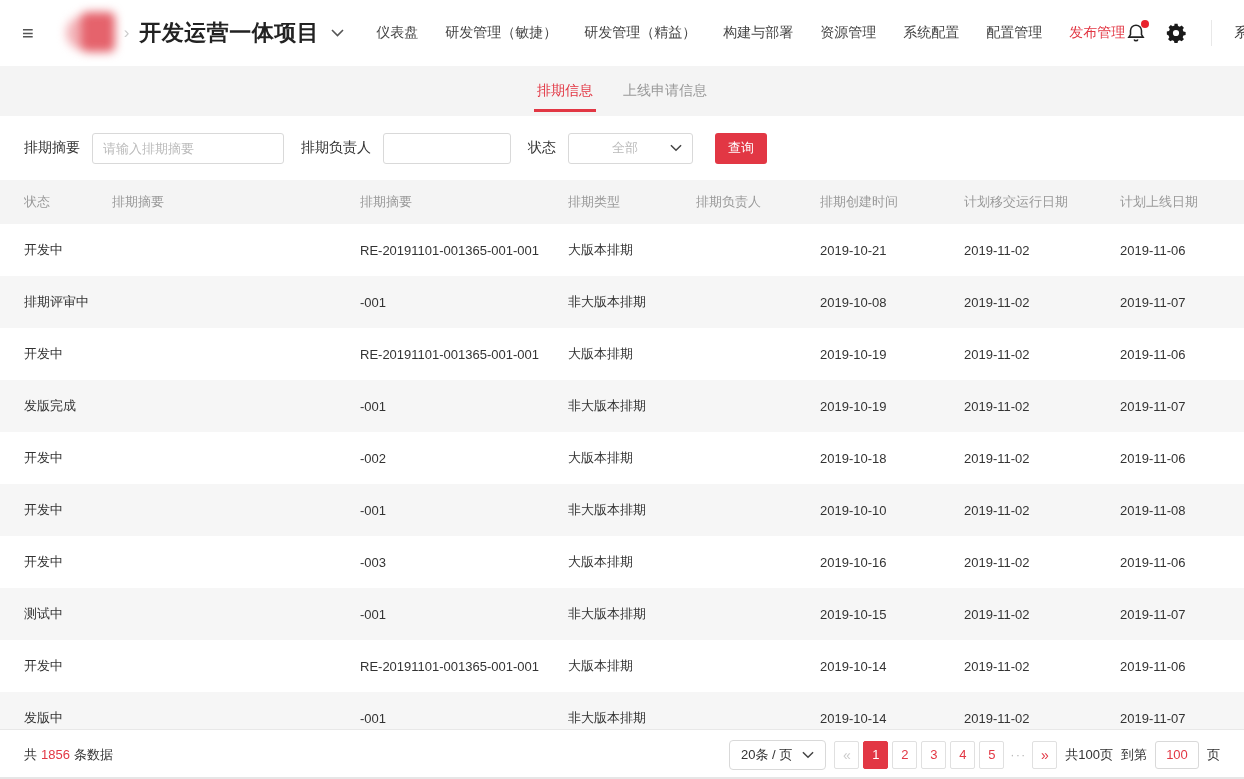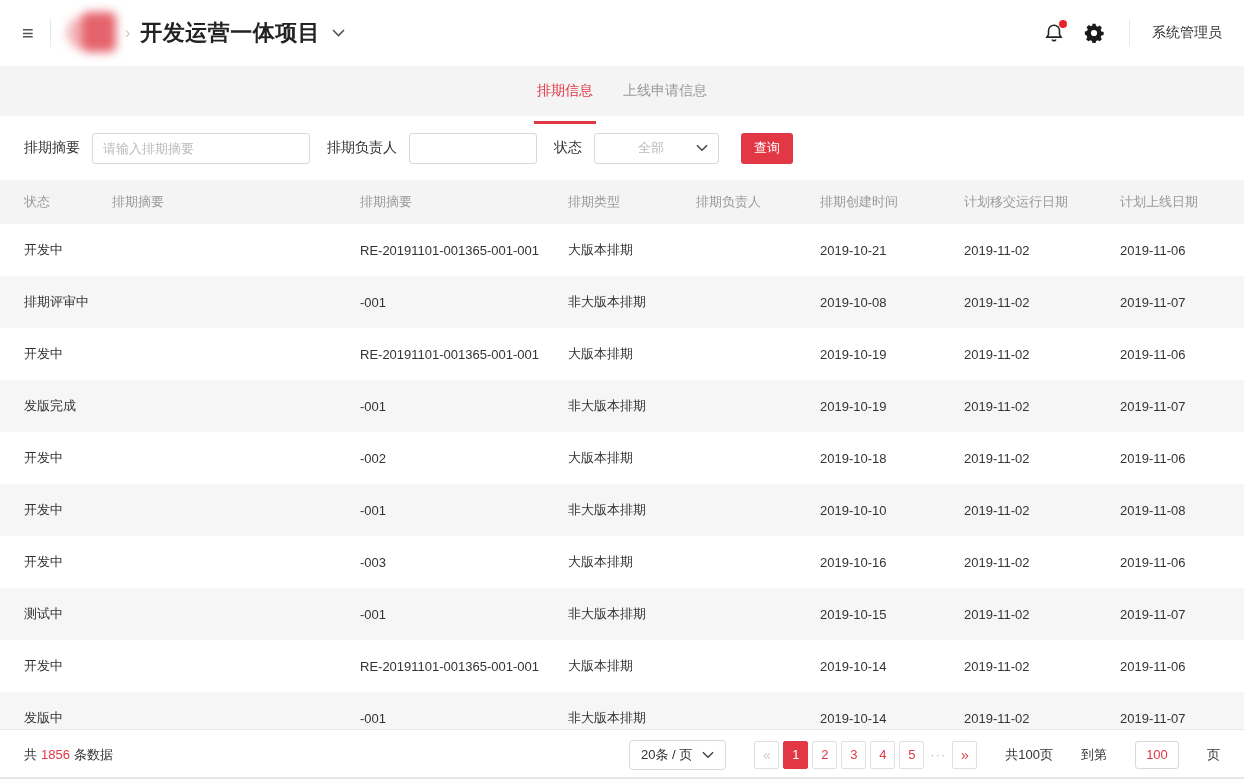--- a/index.html
+++ b/index.html
@@ -22,28 +22,28 @@
   .mainnav .nav-item.active { color:var(--accent); }
   .topbar-right { margin-left:auto; display:flex; align-items:center; }
   .bell-wrap { position:relative; width:22px; height:22px; cursor:pointer; }
   .bell-dot { position:absolute; top:-2px; right:-2px; width:8px; height:8px; border-radius:50%; background:#e8222d; }
   .gear-wrap { width:22px; height:22px; margin-left:18px; cursor:pointer; }
   .user-div { width:1px; height:26px; background:#e8e8e8; margin:0 22px 0 24px; }
   .user { display:flex; align-items:center; gap:10px; font-size:14px; color:#333; cursor:pointer; white-space:nowrap; }
 
   
   .tabbar { height:50px; flex:0 0 50px; background:#f4f4f4; display:flex; justify-content:center; align-items:flex-start; gap:30px; padding-top:16px; }
-  .tab { position:relative; font-size:14px; color:#999; cursor:pointer; padding-bottom:24px; }
+  .tab { position:relative; font-size:14px; color:#999; cursor:pointer; padding-bottom:12px; }
   .tab.active { color:var(--accent); }
   .tab.active::after { content:""; position:absolute; left:-3px; right:-3px; bottom:0; height:3px; background:var(--accent); }
 
   
   .filters { height:64px; flex:0 0 64px; display:flex; align-items:center; padding:0 24px; background:#fff; font-size:14px; }
   .f-label { margin-right:12px; white-space:nowrap; }
-  .f-input { width:218px; height:31px; border:1px solid #d9d9d9; border-radius:3px; padding:0 10px; font-size:13px; color:#333; outline:none; font-family:inherit; }
+  .f-input { width:192px; height:31px; border:1px solid #d9d9d9; border-radius:3px; padding:0 10px; font-size:13px; color:#333; outline:none; font-family:inherit; }
   .f-input::placeholder { color:#bbb; }
   .gap-lg { margin-right:17px; }
   .f-input.owner { width:128px; }
   .select-box { width:125px; height:31px; border:1px solid #d9d9d9; border-radius:3px; display:flex; align-items:center; justify-content:space-between; padding:0 10px; cursor:pointer; background:#fff; }
   .select-box .sel-val { color:#bbb; font-size:13px;margin-left:33px; }
   .search-btn { width:52px; height:31px; margin-left:22px; background:var(--accent); color:#fff; border:none; border-radius:3px; font-size:13px; cursor:pointer; font-family:inherit; }
 
   
   .grid-cols { display:grid; grid-template-columns:88px 248px 208px 128px 124px 144px 156px 1fr; align-items:center; padding-left:24px; }
   .thead { height:44px; flex:0 0 44px; background:#f4f4f4; color:#999; font-size:13px; }
@@ -53,21 +53,21 @@
   .hcell, .cell { padding-right:10px; overflow:hidden; white-space:nowrap; }
   .redact { opacity:.8; }
   .rl { height:5px; border-radius:2px; margin:5px 0;
         background:repeating-linear-gradient(90deg,#b9b9b9 0 6px,#ececec 6px 9px,#d2d2d2 9px 17px,#f2f2f2 17px 21px);
         filter:blur(1.2px); }
   .rl.owner-l { margin:3px 0; }
 
   
   .pagefoot { height:50px; flex:0 0 50px; border-top:1px solid #e8e8e8; background:#fff; display:flex; align-items:center; padding:0 24px; font-size:13px; color:#333; }
   .total-num { color:var(--accent); margin:8px 4px; }
-  .pager-area { margin-left:auto; display:flex; align-items:center; gap:28px; }
+  .pager-area { margin-left:auto; display:flex; align-items:center; gap:8px; }
   .psize { height:30px; border:1px solid #d9d9d9; border-radius:4px; display:flex; align-items:center; gap:10px; padding:0 11px; cursor:pointer; background:#fff; }
   .page-list { display:flex; align-items:center; gap:4px; }
   .pbtn { min-width:25px; height:28px; padding:0 4px; border:1px solid #e0e0e0; border-radius:2px; display:flex; align-items:center; justify-content:center; color:var(--accent); background:#fff; cursor:pointer; font-size:13px; }
   .pbtn.prev { color:#ccc; font-size:14px; }
   .pbtn.next { font-size:14px; }
   .pbtn.active { background:var(--accent); border-color:var(--accent); color:#fff; }
   .dots { color:#b9b9b9; letter-spacing:1px; margin:0 2px; }
   .total-pages, .goto-label, .goto-suffix { white-space:nowrap; }
   .goto-input { width:44px; height:28px; border:1px solid #d9d9d9; border-radius:3px; text-align:center; color:var(--accent); font-size:13px; outline:none; font-family:inherit; }
   .bottom-edge { position:absolute; left:0; right:0; bottom:0; height:2px; background:#e6e6e6; }
@@ -87,20 +87,30 @@
       <span class="c2"></span>
     </div>
     <span class="crumb-arrow">›</span>
     <span class="proj-title">开发运营一体项目</span>
     <span class="chev">
       <svg class="icon" width="13" height="8" viewBox="0 0 13 8">
           <polyline points="1,1 6.5,6.5 12,1" fill="none" stroke="#555" stroke-width="1.6"></polyline>
         </svg>
     </span>
 
+    <nav class="mainnav">
+      <span class="nav-item">仪表盘</span>
+      <span class="nav-item">研发管理（敏捷）</span>
+      <span class="nav-item">研发管理（精益）</span>
+      <span class="nav-item">构建与部署</span>
+      <span class="nav-item">资源管理</span>
+      <span class="nav-item">系统配置</span>
+      <span class="nav-item">配置管理</span>
+      <span class="nav-item active">发布管理</span>
+    </nav>
 
     <div class="topbar-right">
       <span class="bell-wrap">
         <svg class="icon" width="22" height="22" viewBox="0 0 24 24">
           <path d="M12 3.5a6 6 0 0 0-6 6v4.2L4.2 16.5h15.6L18 13.7V9.5a6 6 0 0 0-6-6z" fill="none" stroke="#222" stroke-width="1.7"></path>
           <path d="M10 19a2.1 2.1 0 0 0 4 0" fill="none" stroke="#222" stroke-width="1.7"></path>
         </svg>
         <span class="bell-dot"></span>
       </span>
       <span class="gear-wrap">

